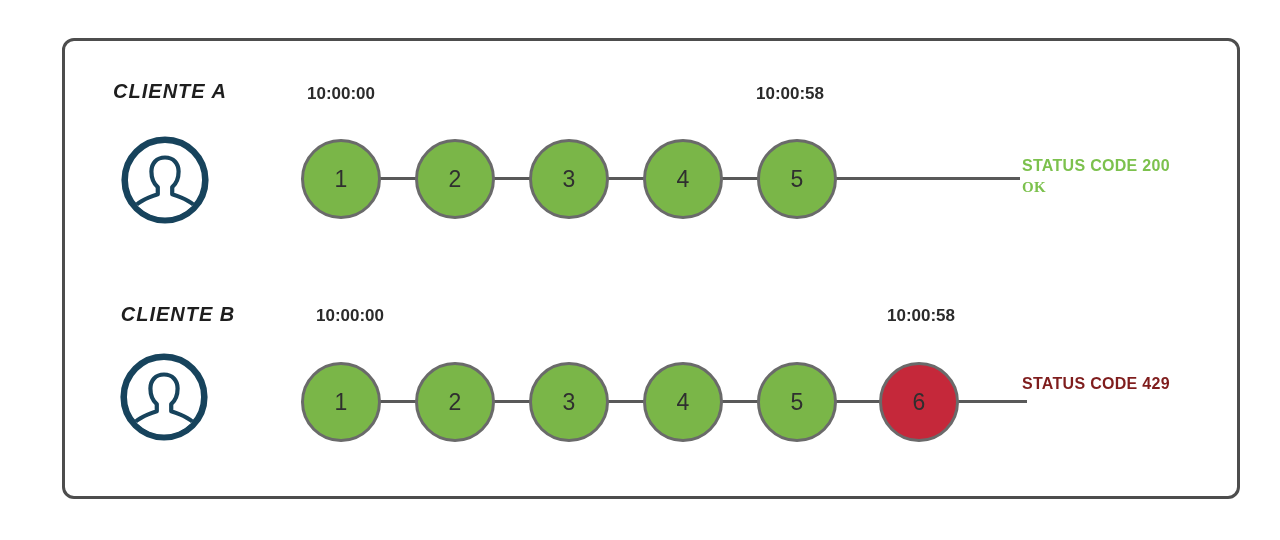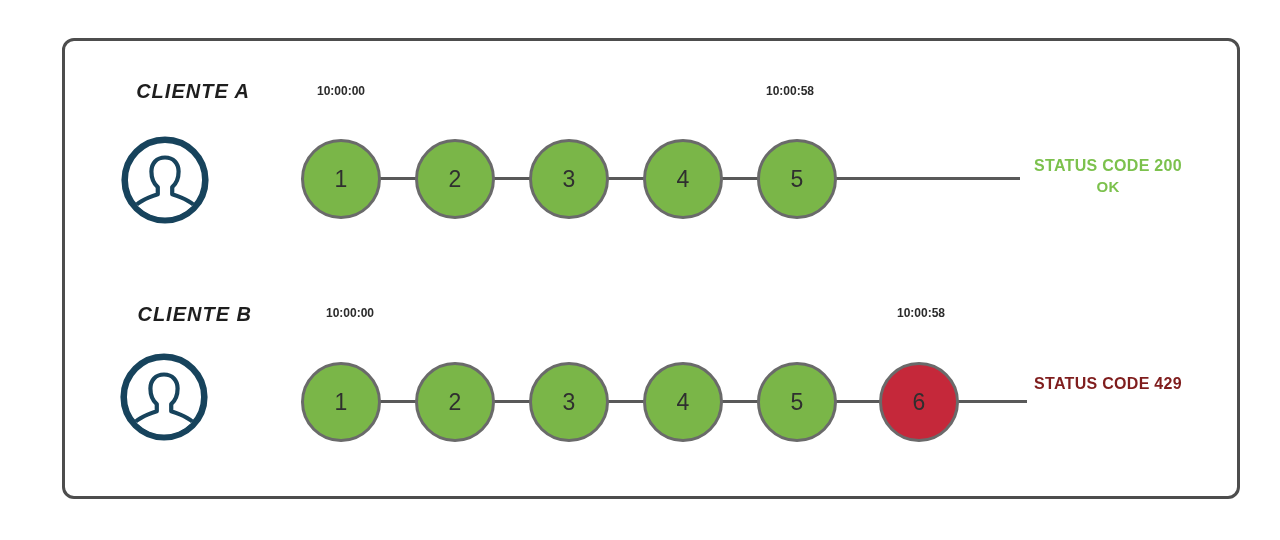--- a/index.html
+++ b/index.html
@@ -15,34 +15,34 @@
     position: absolute;
     left: 62px; top: 38px;
     width: 1172px; height: 455px;
     border: 3px solid #4d4d4d;
     border-radius: 12px;
     background: #ffffff;
   }
   .client-label {
     position: absolute;
     width: 160px;
-    text-align: right;
+    text-align: center;
     font-size: 20px;
     font-weight: 700;
     font-style: italic;
     letter-spacing: 1px;
     color: #1e1e1e;
   }
   .client-a { left: 90px;  top: 80px; }
-  .client-b { left: 92px;  top: 303px; }
+  .client-b { left: 98px;  top: 303px; }
   .timestamp {
     position: absolute;
     width: 110px;
     text-align: center;
-    font-size: 12px;
+    font-size: 17px;
     font-weight: 700;
     color: #2b2b2b;
   }
   .ts-a-start { left: 286px; top: 84px; }
   .ts-a-end   { left: 735px; top: 84px; }
   .ts-b-start { left: 295px; top: 306px; }
   .ts-b-end   { left: 866px; top: 306px; }
   .avatar {
     position: absolute;
     width: 90px; height: 90px;
@@ -69,27 +69,27 @@
     background: #7ab648;
   }
   .circle[data-state="blocked"] { background: #c5283a; }
   .rowA { top: 139px; }
   .rowB { top: 362px; }
   .cx1 { left: 301px; } .cx2 { left: 415px; } .cx3 { left: 529px; }
   .cx4 { left: 643px; } .cx5 { left: 757px; } .cx6 { left: 879px; }
   .status {
     position: absolute;
     width: 172px;
-    text-align: center;
+    text-align: left;
     font-weight: 700;
     letter-spacing: 0.3px;
     line-height: 1.25;
   }
   .status .code-line { font-size: 16px; }
-  .status .msg-line  { font-size: 15px; margin-top: 2px; }
+  .status .msg-line  { font-size: 15px; margin-top: 2px; font-family: Liberation Serif, serif; }
   .status[data-state="ok"]      { color: #7cc14d; }
   .status[data-state="blocked"] { color: #7f1d1d; }
   .status-a { left: 1022px; top: 156px; }
   .status-b { left: 1022px; top: 374px; }
 </style>
 </head>
 <body>
 
 <div class="canvas">
   <div class="frame"></div>

